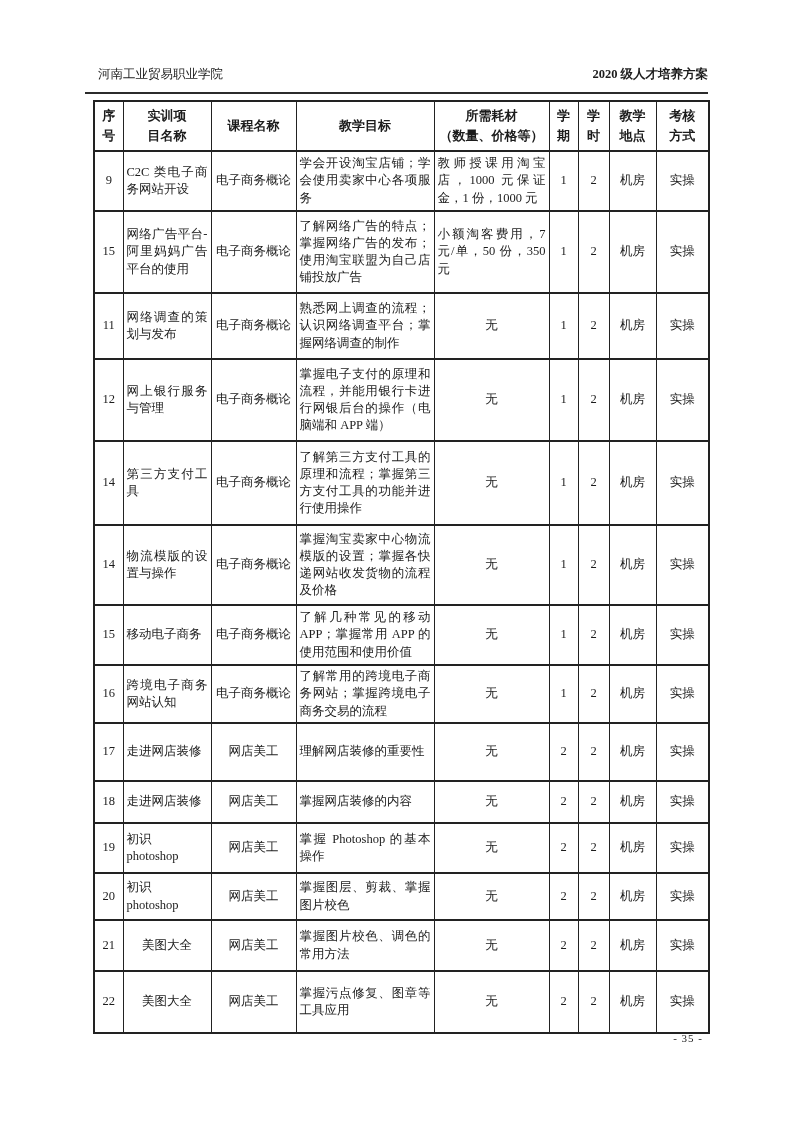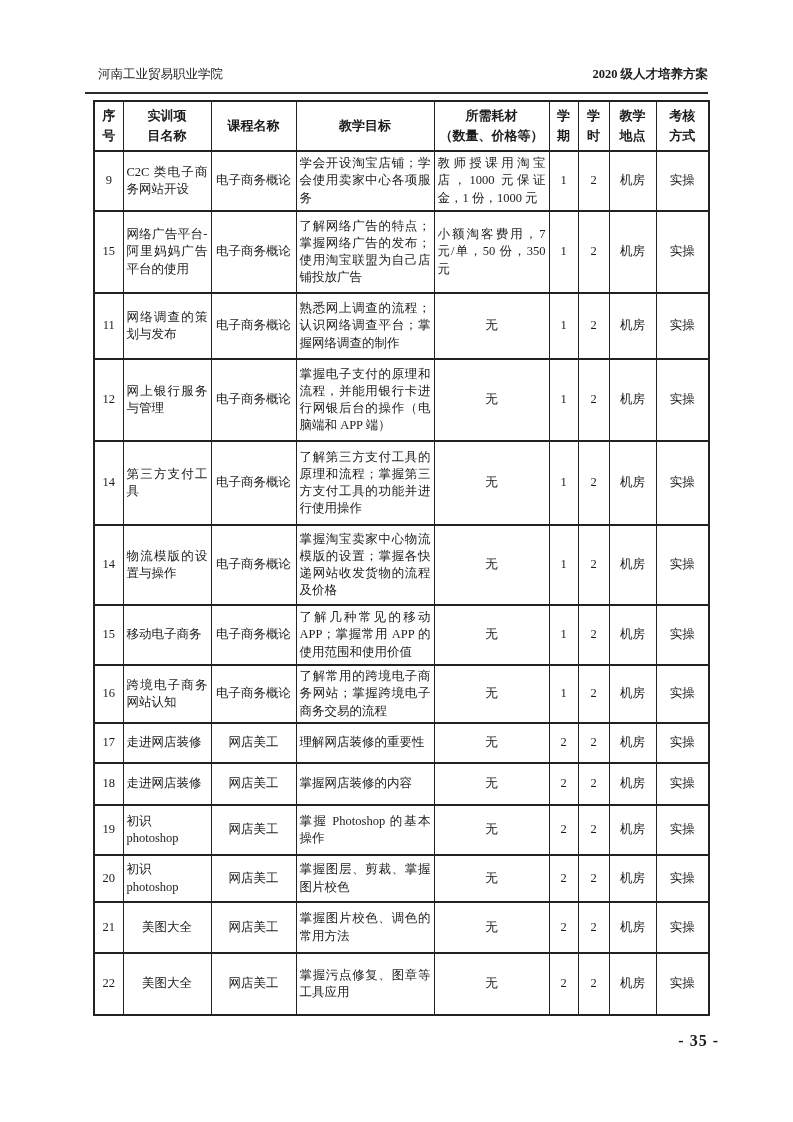--- a/index.html
+++ b/index.html
@@ -59,25 +59,24 @@
     font-size: 13px;
     font-weight: bold;
     text-align: center;
     height: 50px;
     line-height: 1.55;
   }
   td.al-center { text-align: center; }
   td.al-left { text-align: justify; }
   .page-number {
     position: absolute;
-    right: 74px;
+    right: 90px;
     top: 1032px;
-    font-size: 16px;
+    font-size: 11px;
     letter-spacing: 1px;
-    font-weight: bold;
   }
 </style>
 </head>
 <body>
 
 <div class="page">
 
   <div class="doc-header-left">河南工业贸易职业学院</div>
 
   <div class="doc-header-right">2020 级人才培养方案</div>
@@ -198,21 +197,21 @@
           <td class="al-center">16</td>
           <td class="al-left">跨境电子商务网站认知</td>
           <td class="al-center">电子商务概论</td>
           <td class="al-left">了解常用的跨境电子商务网站；掌握跨境电子商务交易的流程</td>
           <td class="al-center">无</td>
           <td class="al-center">1</td>
           <td class="al-center">2</td>
           <td class="al-center">机房</td>
           <td class="al-center">实操</td>
         </tr>
-        <tr style="height: 40px;">
+        <tr style="height: 58px;">
           <td class="al-center">17</td>
           <td class="al-left">走进网店装修</td>
           <td class="al-center">网店美工</td>
           <td class="al-left">理解网店装修的重要性</td>
           <td class="al-center">无</td>
           <td class="al-center">2</td>
           <td class="al-center">2</td>
           <td class="al-center">机房</td>
           <td class="al-center">实操</td>
         </tr>

